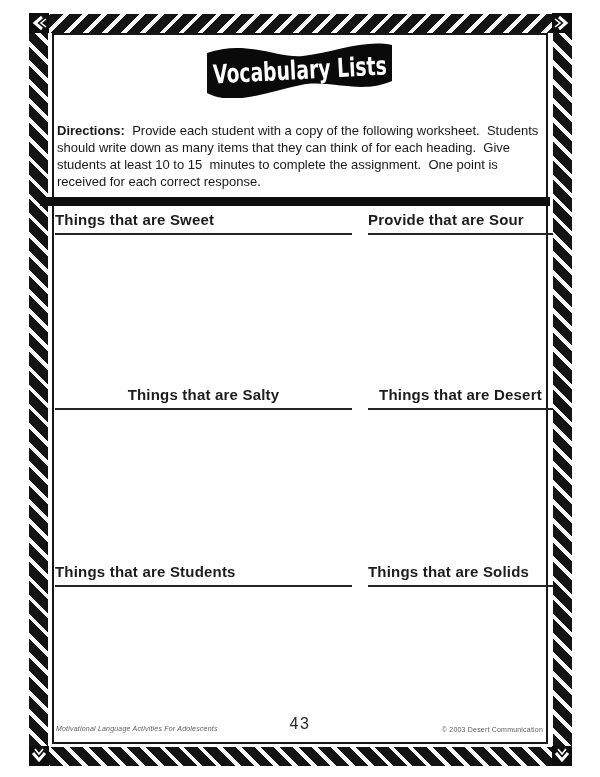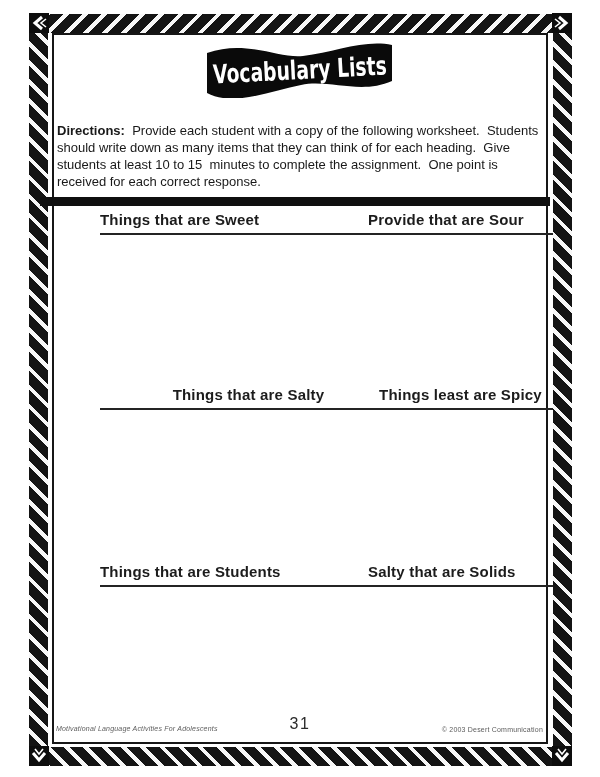--- a/index.html
+++ b/index.html
@@ -29,21 +29,21 @@
 
   
   .directions{position:absolute;left:57px;top:109px;width:491px;font-size:13px;line-height:17px;color:#191919;white-space:pre-wrap;}
   .directions b{font-weight:bold;}
 
   
   .divider{position:absolute;left:40px;top:197px;width:510px;height:9px;background:#0f0f0f;}
 
   
   .heading{position:absolute;font-weight:bold;font-size:15px;color:#1c1c1c;letter-spacing:0.2px;border-bottom:2px solid #242424;padding-bottom:5px;box-sizing:border-box;}
-  .col-l{left:55px;width:297px;margin-left:45px;}
+  .col-l{left:55px;width:297px;}
   .col-r{left:368px;width:185px;}
   .row1{top:211px;}
   .row2{top:386px;text-align:center;}
   .row3{top:563px;}
 
   
   .footer-left{position:absolute;left:56px;top:725px;font-size:7px;font-style:italic;color:#5c5c5c;letter-spacing:0.2px;}
   .footer-page{position:absolute;left:0;top:715px;width:600px;text-align:center;font-size:16px;color:#2b2b2b;letter-spacing:1.5px;}
   .footer-right{position:absolute;right:57px;top:726px;font-size:7px;color:#5c5c5c;letter-spacing:0.2px;}
 </style>
@@ -90,20 +90,20 @@
 </div>
 
 <p class="directions"><b>Directions:</b><span>  Provide each student with a copy of the following worksheet.  Students should write down as many items that they can think of for each heading.  Give students at least 10 to 15  minutes to complete the assignment.  One point is received for each correct response.</span></p>
 
 <div class="divider"></div>
 
 <div class="heading col-l row1"><span>Things that are Sweet</span></div>
 <div class="heading col-r row1"><span>Provide that are Sour</span></div>
 
 <div class="heading col-l row2"><span>Things that are Salty</span></div>
-<div class="heading col-r row2"><span>Things least are Spicy</span></div>
+<div class="heading col-r row2"><span>Things that are Desert</span></div>
 
 <div class="heading col-l row3"><span>Things that are Students</span></div>
-<div class="heading col-r row3"><span>Salty that are Solids</span></div>
+<div class="heading col-r row3"><span>Things that are Solids</span></div>
 
 <div class="footer-left">Motivational Language Activities For Adolescents</div>
-<div class="footer-page">31</div>
+<div class="footer-page">43</div>
 <div class="footer-right">© 2003 Desert Communication</div>
 
 </body></html>

